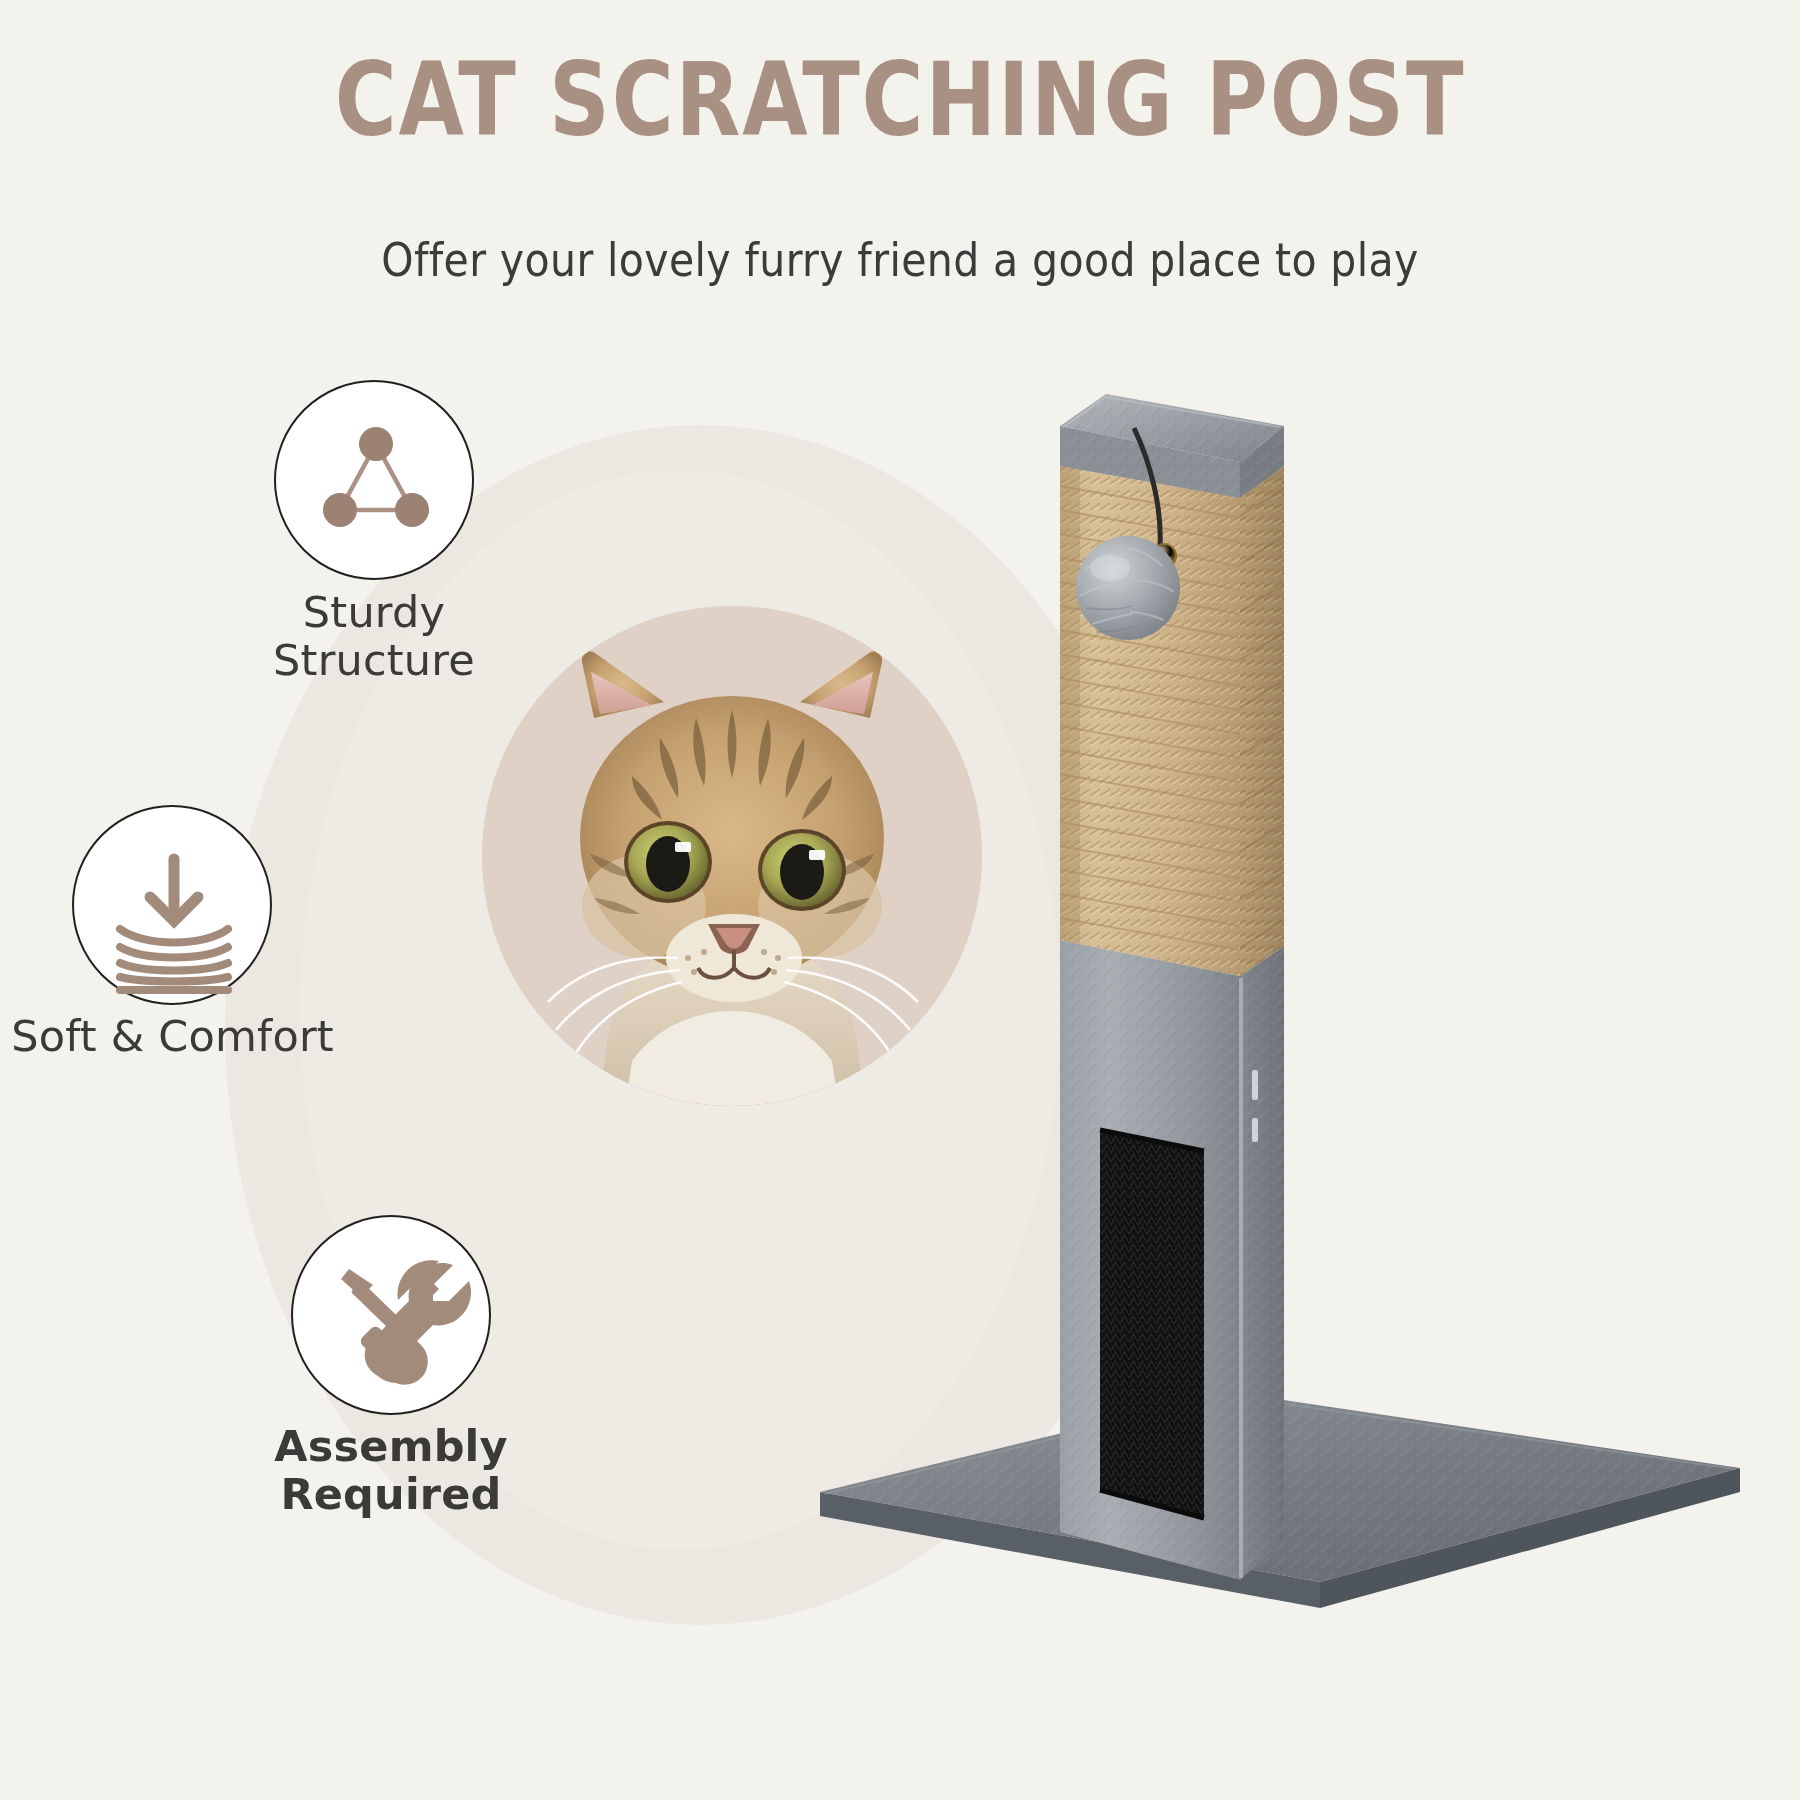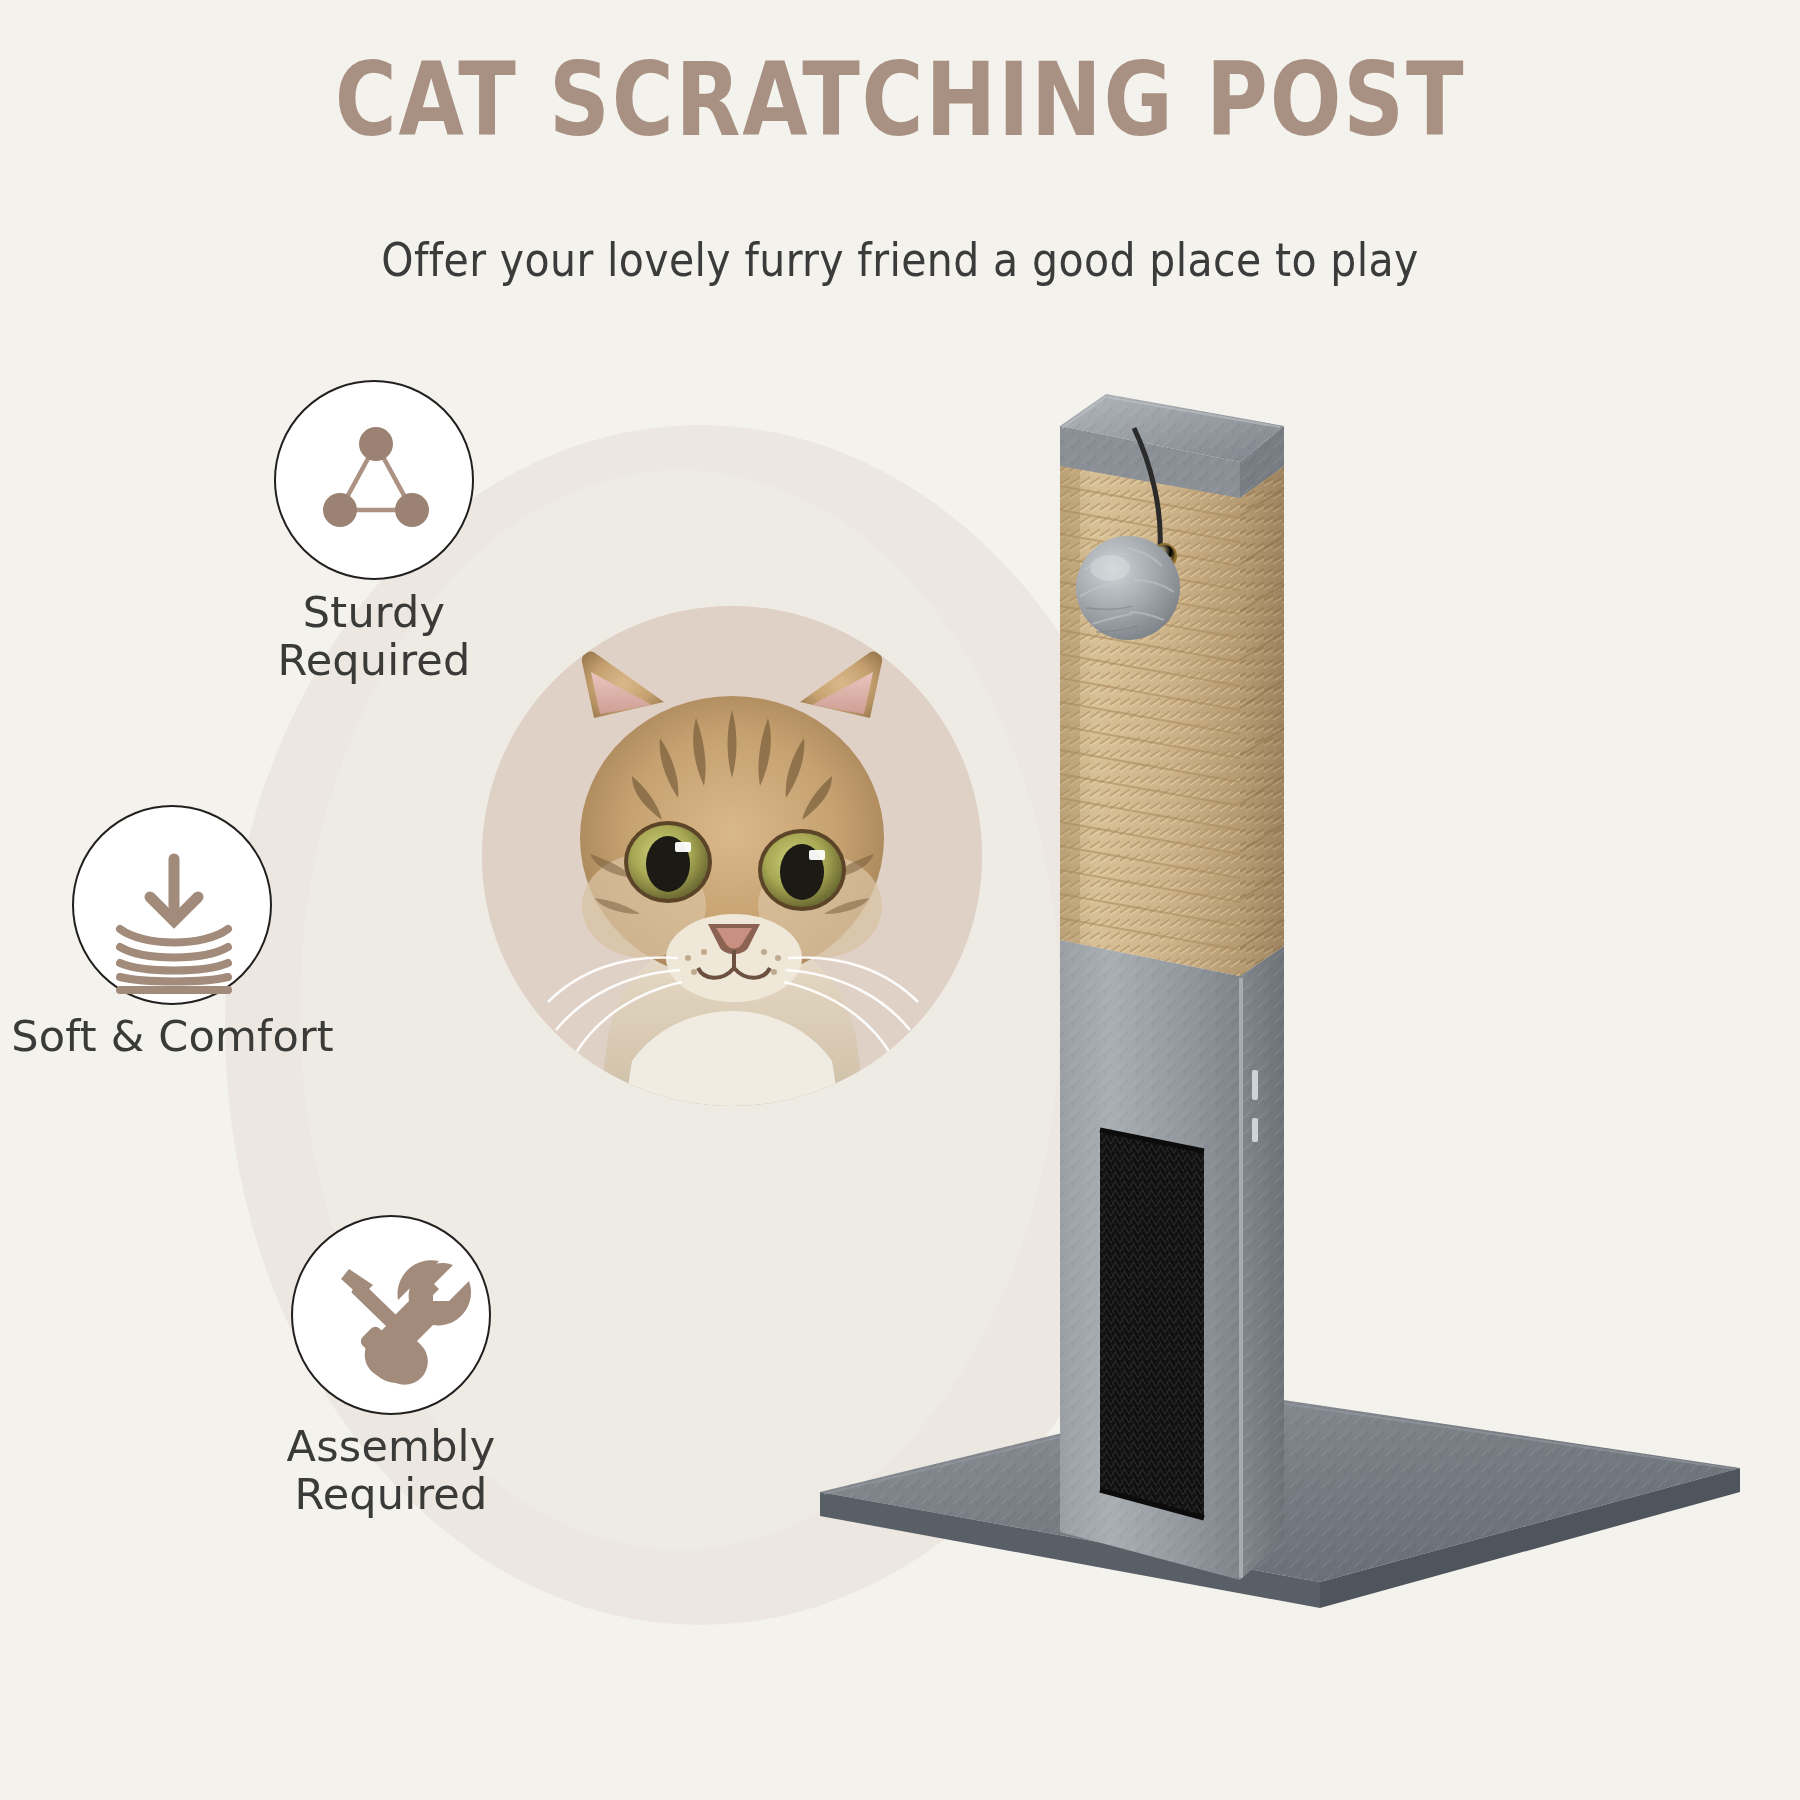--- a/index.html
+++ b/index.html
@@ -116,21 +116,21 @@
   
   #feat-sturdy .feat-circle { left: 274px; top: 380px; width: 200px; height: 200px; }
   #feat-sturdy .feat-label  { left: 214px; top: 588px; width: 320px; }
 
   
   #feat-soft .feat-circle { left: 72px; top: 805px; width: 200px; height: 200px; }
   #feat-soft .feat-label  { left: 0px;  top: 1012px; width: 345px; }
 
   
   #feat-assembly .feat-circle { left: 291px; top: 1215px; width: 200px; height: 200px; }
-  #feat-assembly .feat-label  { left: 231px; top: 1422px; width: 320px; }
+  #feat-assembly .feat-label  { left: 231px; top: 1422px; width: 320px; font-weight: bold; }
 
   .icon-svg { position: absolute; }
 
   
   #product {
     position: absolute;
     left: 760px;
     top: 370px;
     width: 1040px;
     height: 1240px;
@@ -255,21 +255,21 @@
       <svg class="icon-svg" width="200" height="200" viewBox="0 0 200 200">
         <g stroke="#ab9283" stroke-width="4.5" fill="none">
           <path d="M100 62 L64 128 L136 128 Z"></path>
         </g>
         <circle cx="100" cy="62" r="17" fill="#9c8272"></circle>
         <circle cx="64" cy="128" r="17" fill="#9c8272"></circle>
         <circle cx="136" cy="128" r="17" fill="#9c8272"></circle>
       </svg>
     </div>
     <div class="feat-label">Sturdy
-Required</div>
+Structure</div>
   </div>
 
   <div class="feature" id="feat-soft">
     <div class="feat-circle">
       <svg class="icon-svg" width="200" height="200" viewBox="0 0 200 200">
         <g stroke="#a28b7b" stroke-width="11" stroke-linecap="round" fill="none">
           <path d="M100 52 L100 104"></path>
           <path d="M76 90 L100 114 L124 90"></path>
         </g>
         <g stroke="#a28b7b" stroke-width="8" stroke-linecap="round" fill="none">

